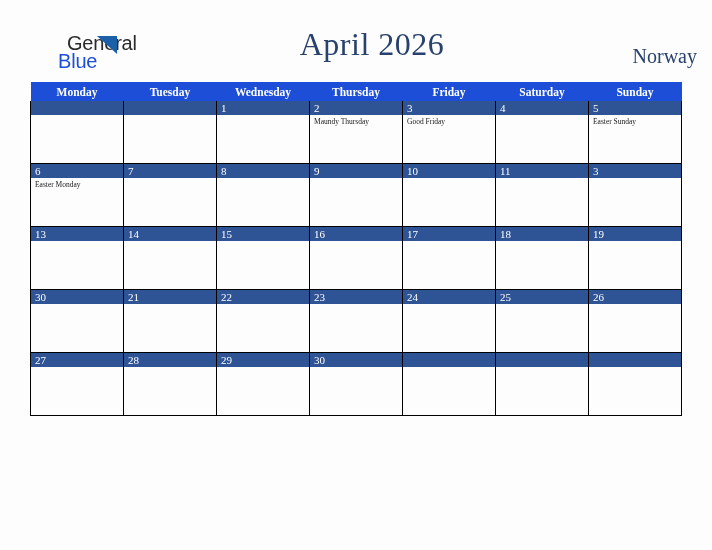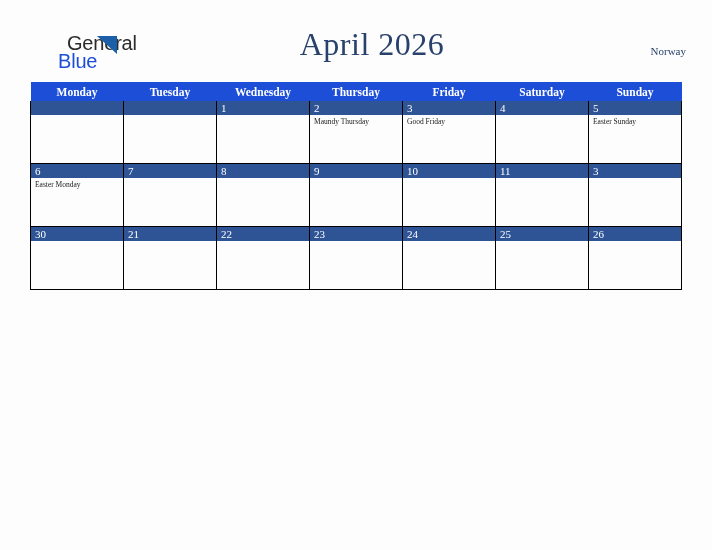--- a/index.html
+++ b/index.html
@@ -69,23 +69,23 @@
     width: 712px;
     text-align: center;
     font-size: 32px;
     color: #28416d;
     font-family: "Liberation Serif", serif;
     letter-spacing: 0.5px;
   }
 
   .cal-country {
     position: absolute;
-    right: 26px;
+    right: 15px;
     top: 45px;
-    font-size: 11px;
+    font-size: 20px;
     color: #28416d;
     font-family: "Liberation Serif", serif;
   }
 
   
   .calendar {
     position: absolute;
     left: 30px;
     top: 82px;
     width: 652px;
@@ -214,35 +214,81 @@
         </td>
         <td>
           <div class="daynum">11</div>
         </td>
         <td>
           <div class="daynum">3</div>
         </td>
       </tr>
       <tr>
         <td>
+          <div class="daynum">13</div>
+        </td>
+        <td>
+          <div class="daynum">14</div>
+        </td>
+        <td>
+          <div class="daynum">15</div>
+        </td>
+        <td>
+          <div class="daynum">16</div>
+        </td>
+        <td>
+          <div class="daynum">17</div>
+        </td>
+        <td>
+          <div class="daynum">18</div>
+        </td>
+        <td>
+          <div class="daynum">19</div>
+        </td>
+      </tr>
+      <tr>
+        <td>
           <div class="daynum">30</div>
         </td>
         <td>
           <div class="daynum">21</div>
         </td>
         <td>
           <div class="daynum">22</div>
         </td>
         <td>
           <div class="daynum">23</div>
         </td>
         <td>
           <div class="daynum">24</div>
         </td>
         <td>
           <div class="daynum">25</div>
         </td>
         <td>
           <div class="daynum">26</div>
+        </td>
+      </tr>
+      <tr>
+        <td>
+          <div class="daynum">27</div>
+        </td>
+        <td>
+          <div class="daynum">28</div>
+        </td>
+        <td>
+          <div class="daynum">29</div>
+        </td>
+        <td>
+          <div class="daynum">30</div>
+        </td>
+        <td>
+          <div class="daynum empty"></div>
+        </td>
+        <td>
+          <div class="daynum empty"></div>
+        </td>
+        <td>
+          <div class="daynum empty"></div>
         </td>
       </tr>
     </tbody>
 </table>
 
 </body></html>

